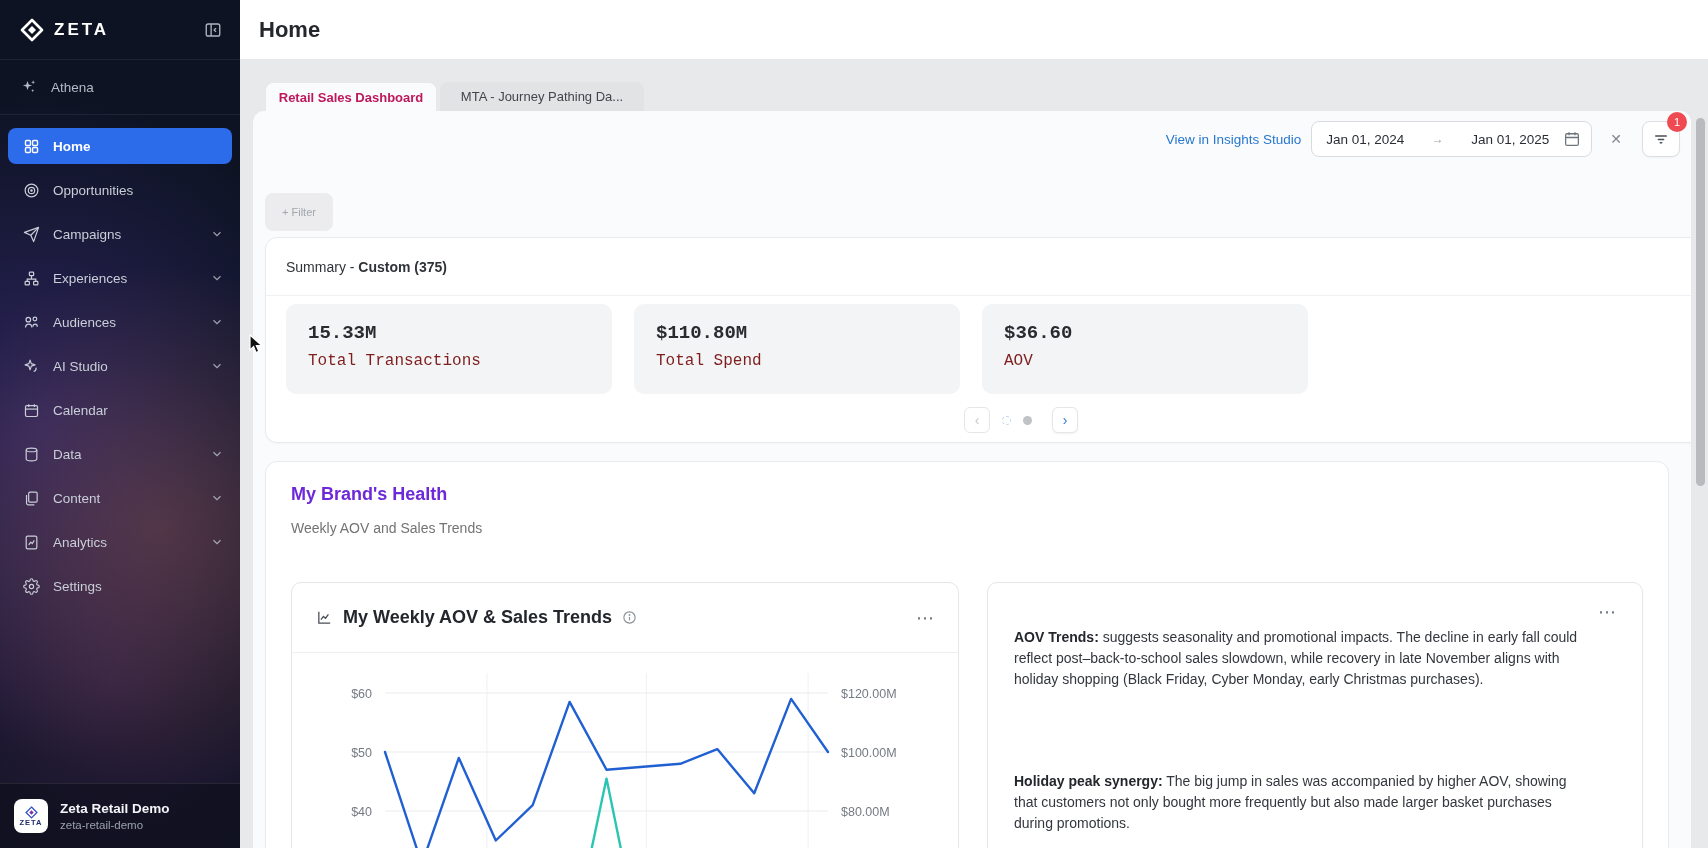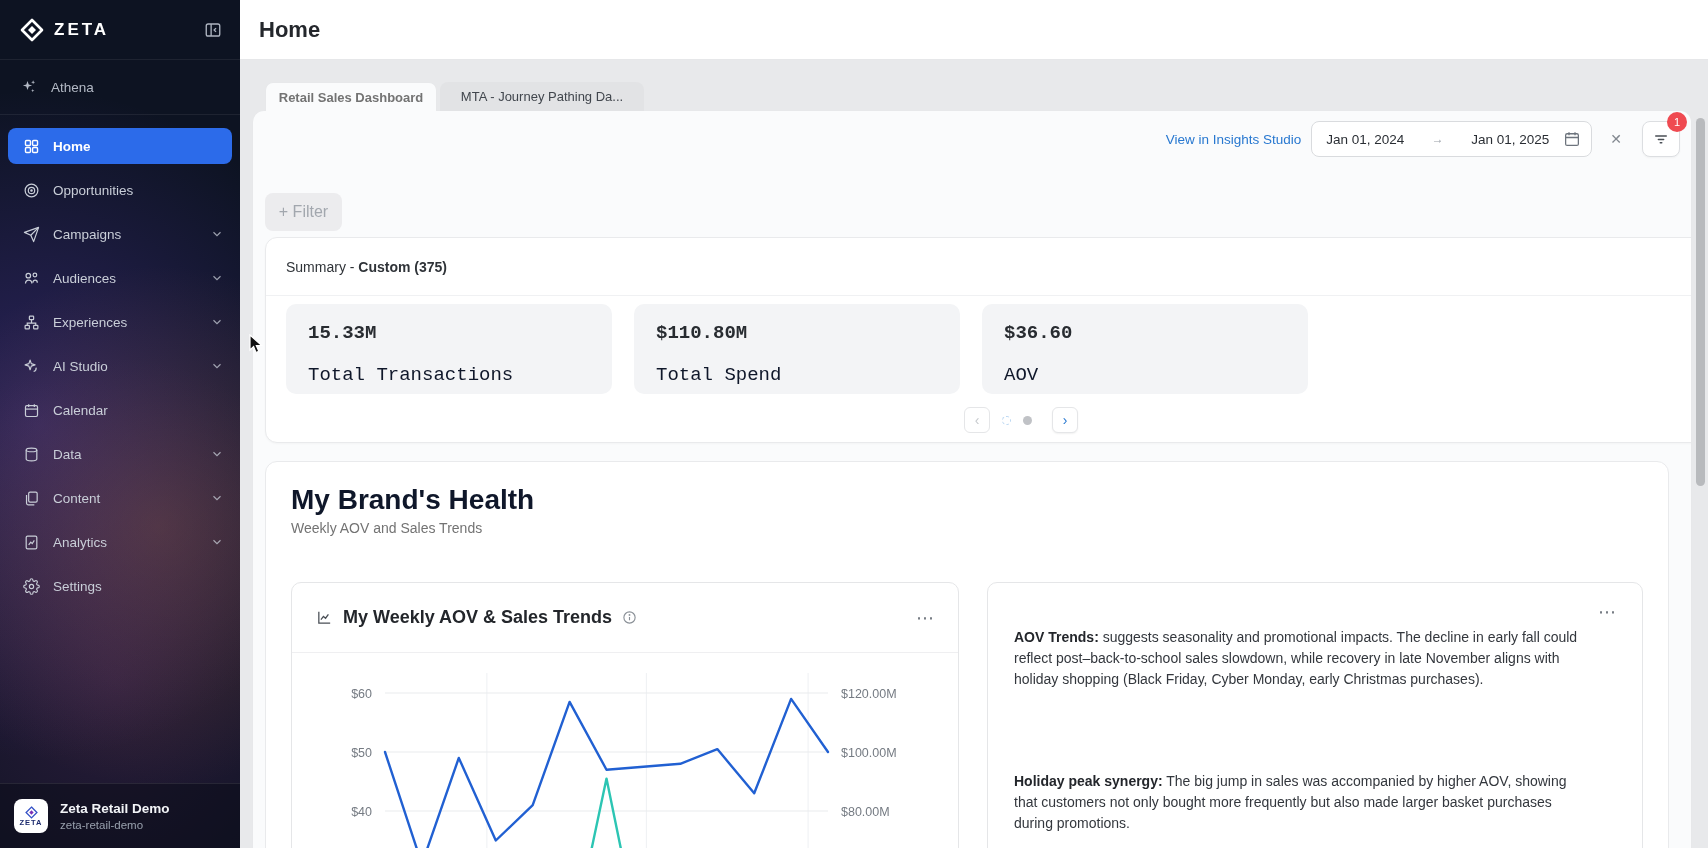--- a/index.html
+++ b/index.html
@@ -29,64 +29,64 @@
   .org-logo .mini-zeta { font-size:7.5px; font-weight:bold; letter-spacing:1px; color:#1d2b6e; line-height:1; }
   .org-name { font-size:13.5px; font-weight:bold; color:#f2f4f7; }
   .org-slug { font-size:11.5px; color:#98a0ad; margin-top:3px; }
 
   
   .main { position:absolute; left:240px; top:0; width:1468px; height:848px; }
   .app-header { height:60px; background:#fff; border-bottom:1px solid #e6e7e9; display:flex; align-items:center; padding-left:19px; }
   .app-header h1 { font-size:22px; font-weight:bold; color:#24272c; }
 
   .tab { position:absolute; top:82px; height:29px; border-radius:8px 8px 0 0; display:flex; align-items:center; justify-content:center; font-size:13px; cursor:pointer; z-index:3; }
-  .tab.active { left:25px; width:172px; background:#fafbfc; border:1px solid #e7e8ea; border-bottom:none; color:#737373; font-weight:bold; }
+  .tab.active { left:25px; width:172px; background:#fafbfc; border:1px solid #e7e8ea; border-bottom:none; color:#be185d; font-weight:bold; }
   .tab.inactive { left:200px; width:204px; background:#e2e3e5; color:#41464d; }
 
   .panel { position:absolute; left:12px; top:110px; width:1440px; height:738px; background:#fafbfc;
     border:1px solid #e7e8ea; border-bottom:none; border-radius:12px 12px 0 0; overflow:hidden; z-index:2; }
 
   
   .toolbar { position:absolute; top:10px; right:11px; display:flex; align-items:center; height:36px; }
   .insights-link { color:#2878d0; font-size:13.5px; cursor:pointer; }
   .date-range { margin-left:10px; width:281px; height:36px; background:#fff; border:1px solid #d9dbde; border-radius:8px;
     display:flex; align-items:center; padding:0 10px 0 14px; gap:8px; font-size:13.5px; color:#2a2e34; }
   .date-range .seg { flex:0 0 auto; }
   .date-range .arrow { color:#9aa0a8; font-size:12px; flex:1; text-align:center; }
   .close-x { margin-left:14px; color:#81878f; font-size:14px; cursor:pointer; padding:4px; }
   .filter-btn { margin-left:16px; width:38px; height:36px; background:#fff; border:1px solid #dcdee1; border-radius:8px;
     display:flex; align-items:center; justify-content:center; position:relative; cursor:pointer; box-shadow:0 1px 2px rgba(0,0,0,.04); }
   .badge { position:absolute; top:-10px; right:-8px; width:20px; height:20px; border-radius:50%; background:#ef4a51;
     color:#fff; font-size:11px; display:flex; align-items:center; justify-content:center; }
 
-  .add-filter { position:absolute; left:12px; top:82px; width:77px; height:38px; background:#ececee; border:none;
-    border-radius:8px; color:#a2a7ae; font-size:16px; cursor:default; font-family:inherit; }
+  .add-filter { position:absolute; left:12px; top:82px; width:68px; height:38px; background:#ececee; border:none;
+    border-radius:8px; color:#a2a7ae; font-size:11px; cursor:default; font-family:inherit; }
 
   
   .summary-card { position:absolute; left:12px; top:126px; width:1512px; height:206px; background:#fff;
     border:1px solid #e9eaec; border-radius:12px; box-shadow:0 1px 2px rgba(20,24,31,.03); }
   .summary-head { height:58px; display:flex; align-items:center; padding:0 20px; border-bottom:1px solid #f0f1f3; font-size:14px; color:#2f3338; }
   .summary-title { flex:1; }
   .summary-title b { font-weight:bold; }
   .head-ic { color:#878d95; margin-left:22px; display:flex; cursor:pointer; }
   .tiles { display:flex; gap:22px; padding:8px 20px 0; }
   .tile { width:326px; height:90px; background:#f3f4f6; border-radius:10px; padding:18px 22px;font-family:Liberation Mono, monospace; }
   .tile .val { font-size:19px; font-weight:bold; color:#282c31; }
-  .tile .lbl { font-size:19px; color:#0f172a; margin-top:20px; }
+  .tile .lbl { font-size:16px; color:#7f1d1d; margin-top:8px; }
   .pager { margin-top:13px; display:flex; align-items:center; justify-content:center; gap:12px; }
   .pg-btn { width:26px; height:26px; border-radius:6px; background:#fff; border:1px solid #e5e6e8; display:flex; align-items:center; justify-content:center; font-size:14px; cursor:pointer; }
   .pg-btn.prev { color:#c6c9cd; }
   .pg-btn.next { color:#2878d0; box-shadow:0 1px 2px rgba(0,0,0,.06); margin-left:8px; }
   .dot-dashed { width:9px; height:9px; border-radius:50%; border:1.5px dashed #b9d6f2; cursor:pointer; }
   .dot-solid { width:9px; height:9px; border-radius:50%; background:#c0c2c6; cursor:pointer; }
 
   
   .brand-card { position:absolute; left:12px; top:350px; width:1404px; height:498px; background:#fff;
     border:1px solid #e9eaec; border-radius:12px; }
-  .bh-title { position:absolute; left:25px; top:22px; font-size:28px; font-weight:bold; color:#0f172a; }
+  .bh-title { position:absolute; left:25px; top:22px; font-size:18px; font-weight:bold; color:#6d28d9; }
   .bh-sub { position:absolute; left:25px; top:58px; font-size:14px; color:#737373; }
 
   .chart-card { position:absolute; left:25px; top:120px; width:668px; height:372px; border:1px solid #e5e6e8; border-radius:10px; overflow:hidden; background:#fff; }
   .chart-head { height:70px; border-bottom:1px solid #efeff1; display:flex; align-items:center; padding:0 22px 0 24px; gap:10px; }
   .chart-head .ct { font-size:18px; font-weight:bold; color:#23262b; }
   .more { margin-left:auto; color:#6f757d; font-size:18px; letter-spacing:2px; cursor:pointer; line-height:10px; }
   .chart-body { position:relative; width:668px; height:300px; }
 
   .ai-card { position:absolute; left:721px; top:120px; width:656px; height:372px; border:1px solid #e5e6e8; border-radius:10px; background:#fff; padding:20px 26px; }
   .ai-card .more { position:absolute; right:24px; top:24px; }
@@ -165,43 +165,43 @@
       <span class="nlabel">Campaigns</span>
       <span class="chev">
           <svg class="ic" width="14" height="14" viewBox="0 0 24 24" fill="none" stroke="currentColor" stroke-width="2">
             <polyline points="6,9 12,15 18,9"></polyline>
           </svg>
         </span>
     </div>
     <div class="nav-item">
       <span class="nicon">
           <svg class="ic" width="17" height="17" viewBox="0 0 24 24" fill="none" stroke="currentColor" stroke-width="1.7">
+            <rect x="9" y="3" width="6" height="5" rx="1"></rect>
+            <rect x="3" y="16" width="6" height="5" rx="1"></rect>
+            <rect x="15" y="16" width="6" height="5" rx="1"></rect>
+            <path d="M12 8v4M6 16v-3h12v3"></path>
+          </svg>
+        </span>
+      <span class="nlabel">Experiences</span>
+      <span class="chev">
+          <svg class="ic" width="14" height="14" viewBox="0 0 24 24" fill="none" stroke="currentColor" stroke-width="2">
+            <polyline points="6,9 12,15 18,9"></polyline>
+          </svg>
+        </span>
+    </div>
+    <div class="nav-item">
+      <span class="nicon">
+          <svg class="ic" width="17" height="17" viewBox="0 0 24 24" fill="none" stroke="currentColor" stroke-width="1.7">
             <circle cx="7.5" cy="8" r="3.2"></circle>
             <circle cx="16.8" cy="7" r="2.6"></circle>
             <path d="M3.5 19c0-3 2-4.8 4.5-4.8S12.5 16 12.5 19"></path>
             <path d="M14 18c0-2.4 1.4-3.8 3.1-3.8s3.1 1.4 3.1 3.8"></path>
           </svg>
         </span>
       <span class="nlabel">Audiences</span>
-      <span class="chev">
-          <svg class="ic" width="14" height="14" viewBox="0 0 24 24" fill="none" stroke="currentColor" stroke-width="2">
-            <polyline points="6,9 12,15 18,9"></polyline>
-          </svg>
-        </span>
-    </div>
-    <div class="nav-item">
-      <span class="nicon">
-          <svg class="ic" width="17" height="17" viewBox="0 0 24 24" fill="none" stroke="currentColor" stroke-width="1.7">
-            <rect x="9" y="3" width="6" height="5" rx="1"></rect>
-            <rect x="3" y="16" width="6" height="5" rx="1"></rect>
-            <rect x="15" y="16" width="6" height="5" rx="1"></rect>
-            <path d="M12 8v4M6 16v-3h12v3"></path>
-          </svg>
-        </span>
-      <span class="nlabel">Experiences</span>
       <span class="chev">
           <svg class="ic" width="14" height="14" viewBox="0 0 24 24" fill="none" stroke="currentColor" stroke-width="2">
             <polyline points="6,9 12,15 18,9"></polyline>
           </svg>
         </span>
     </div>
     <div class="nav-item">
       <span class="nicon">
           <svg class="ic" width="17" height="17" viewBox="0 0 24 24" fill="none" stroke="currentColor" stroke-width="1.7" stroke-linejoin="round">
             <path d="M10 3l1.7 5L17 9.7l-5.3 1.7L10 16.5l-1.7-5.1L3 9.7 8.3 8z"></path>

